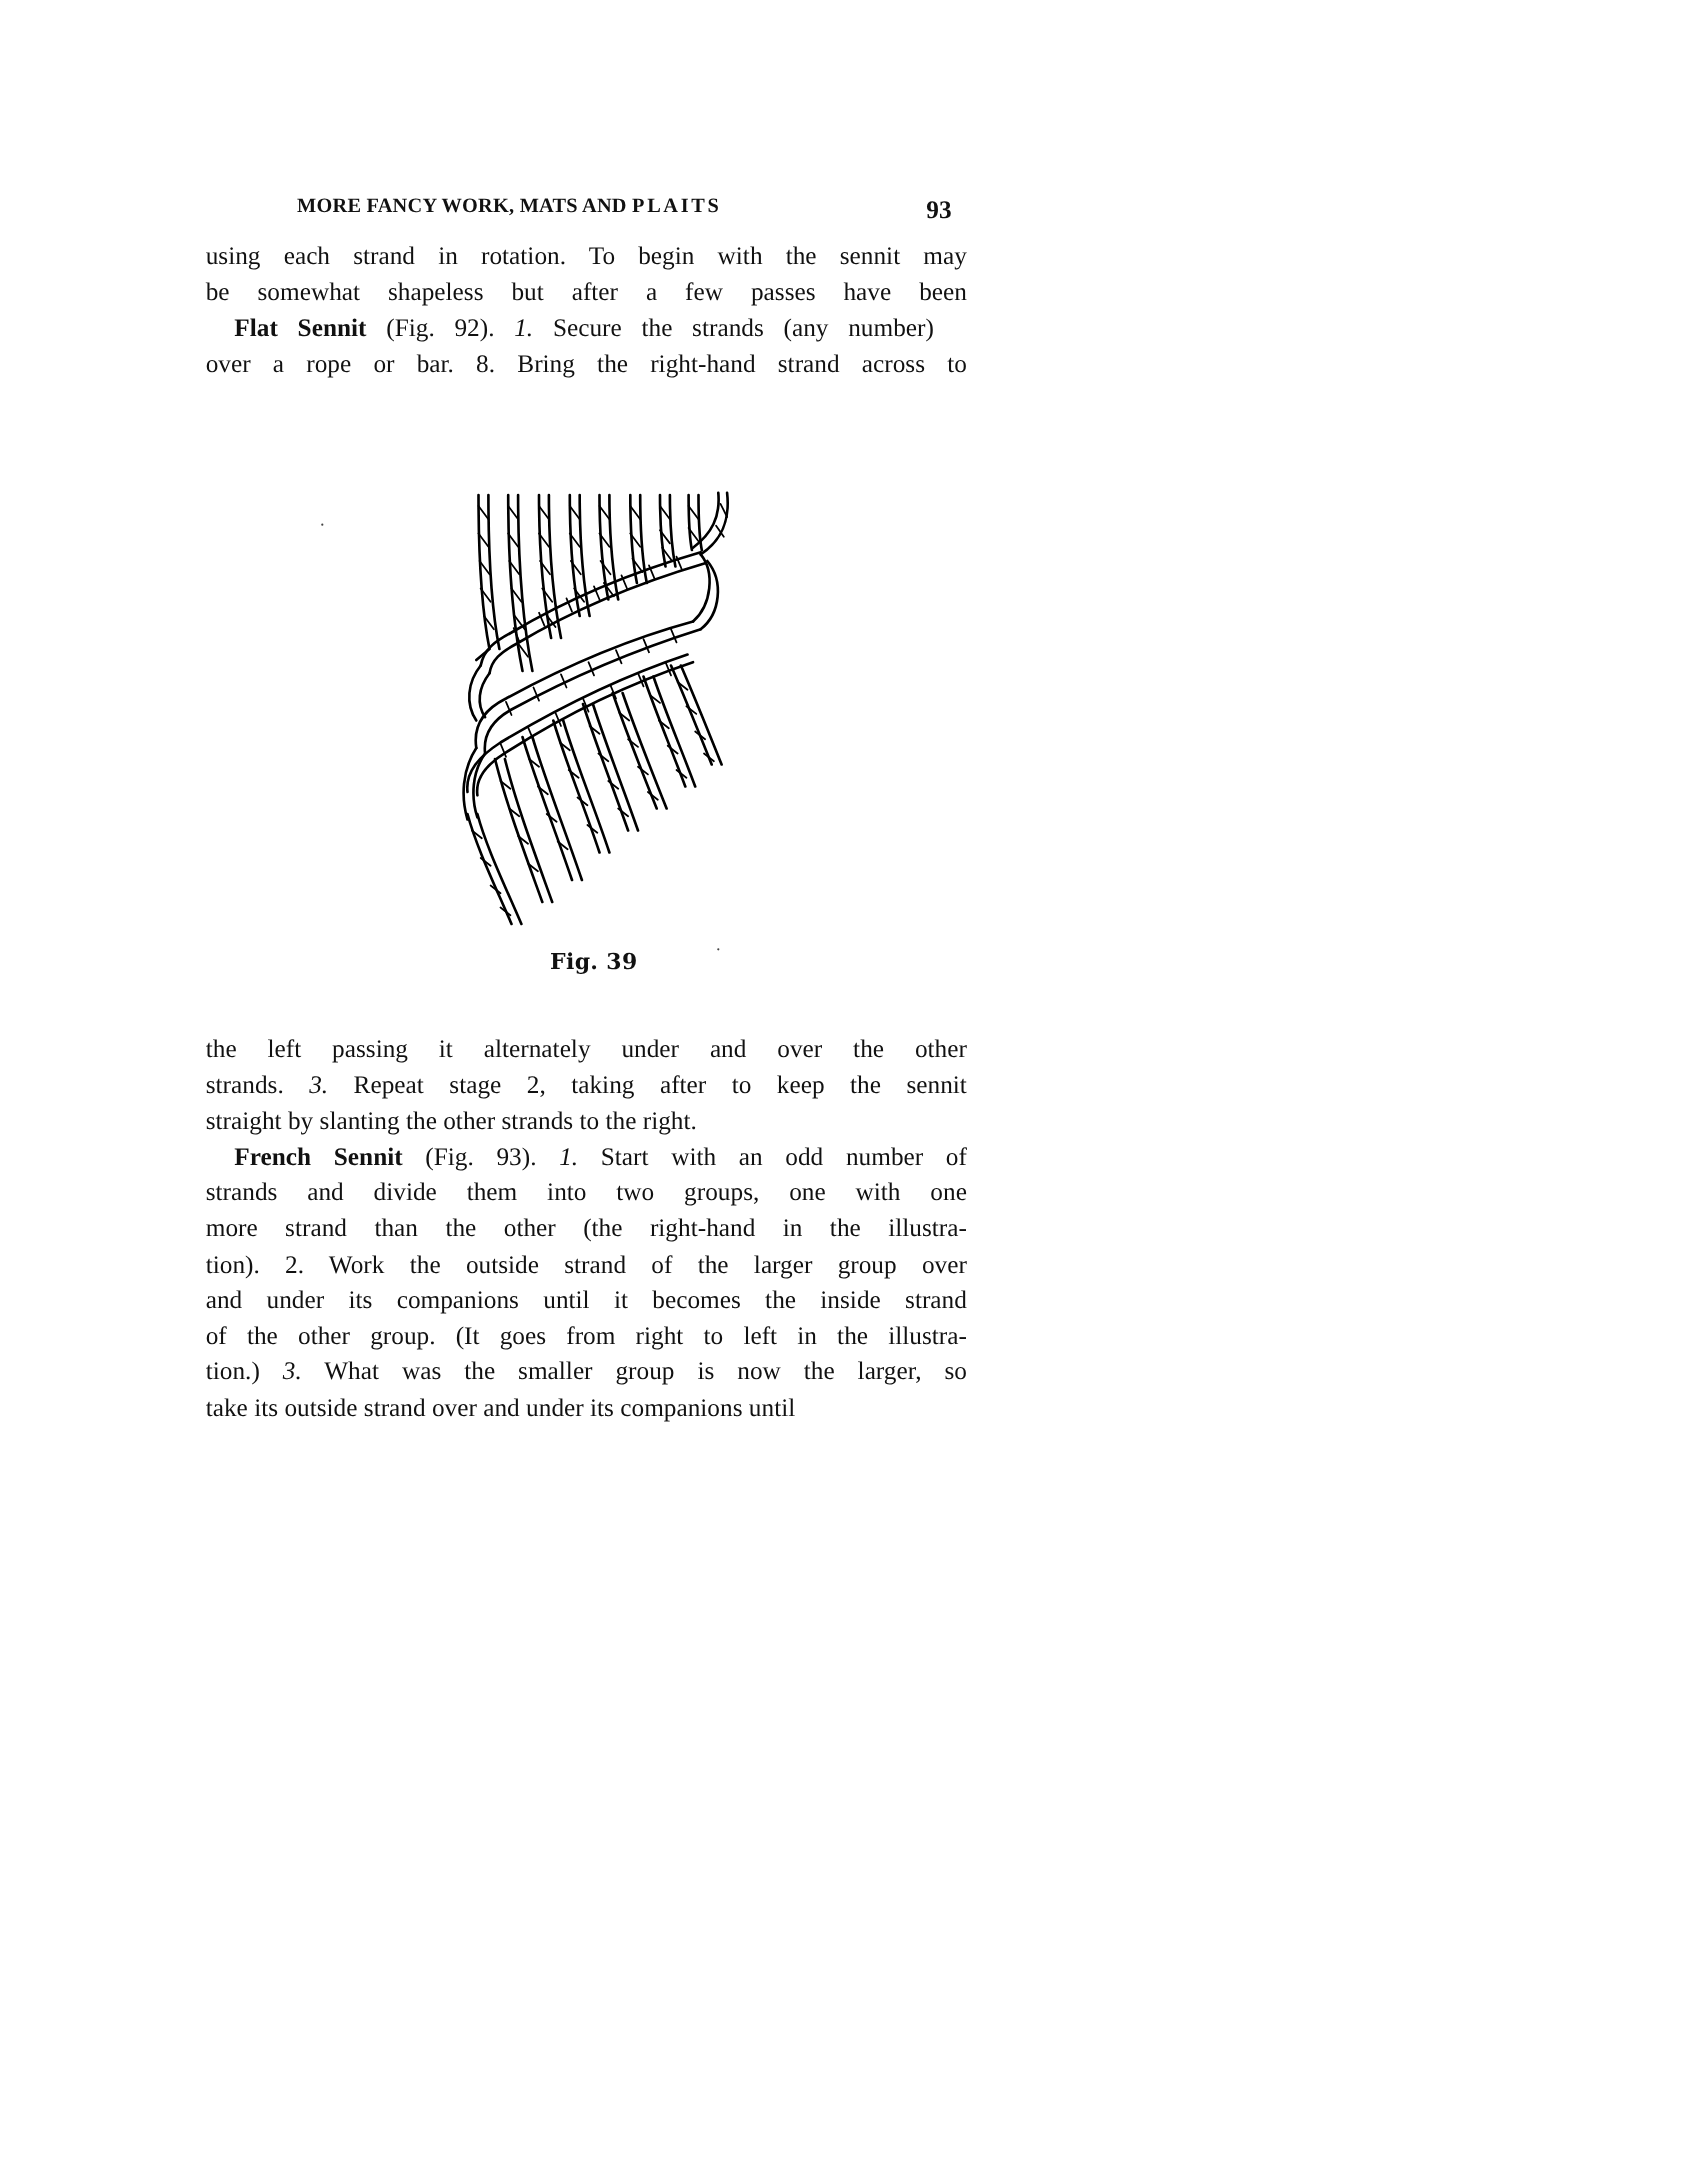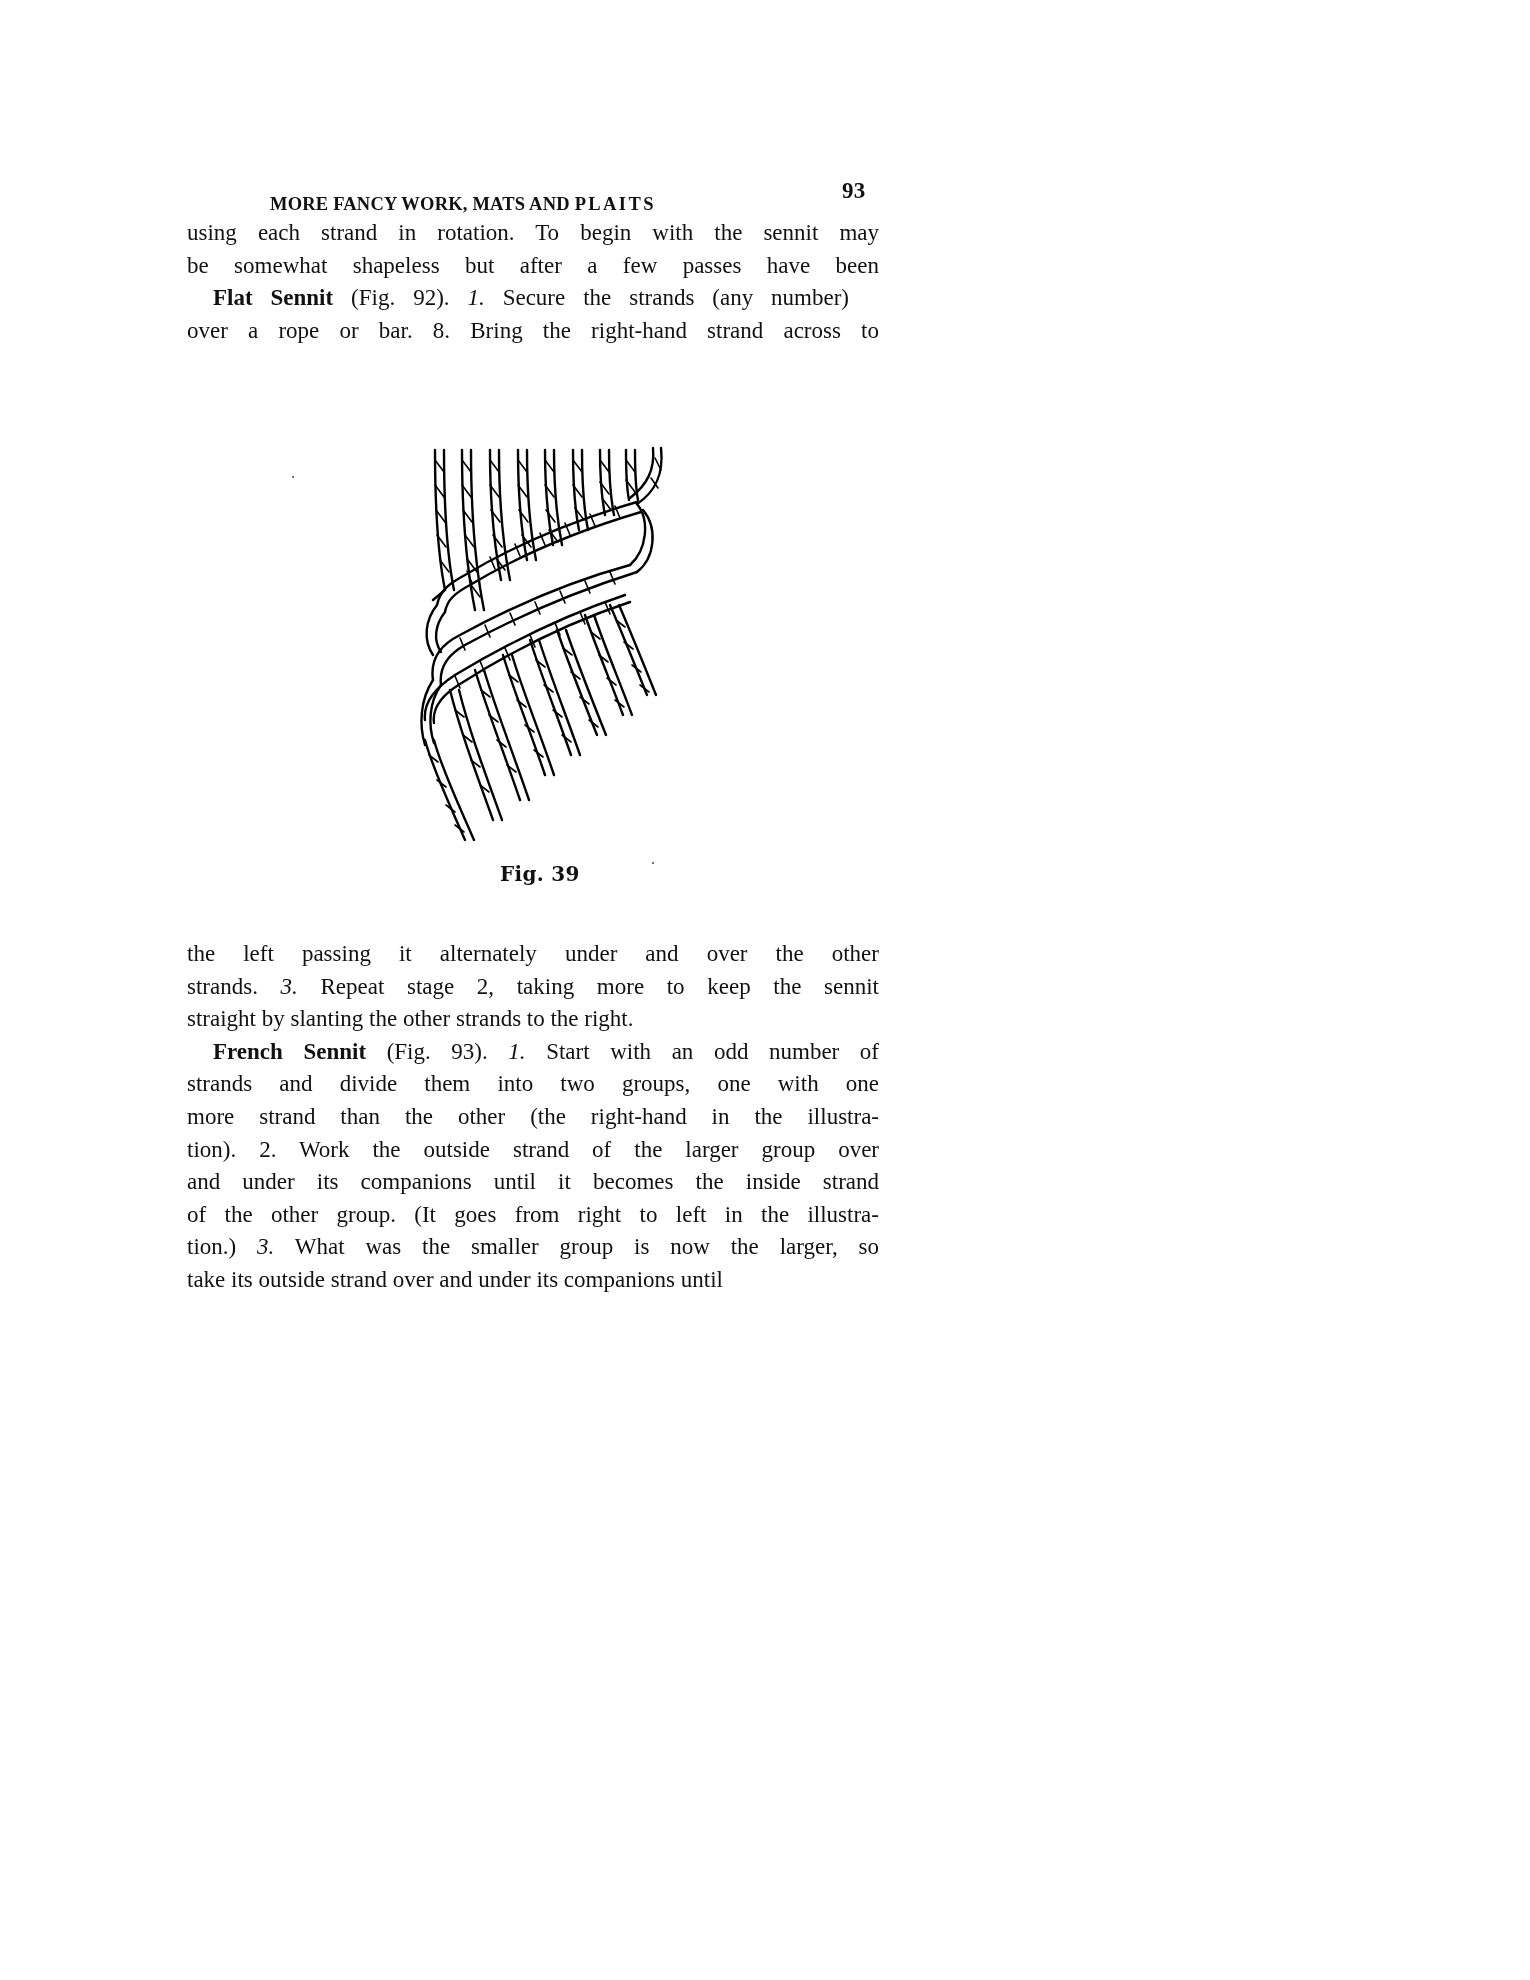--- a/index.html
+++ b/index.html
@@ -21,21 +21,21 @@
       left: 270px;
       width: 600px;
       height: 26px;
       font-size: 18.5px;
       font-weight: bold;
       letter-spacing: 0.2px;
     }
     .running-head .title {
       position: absolute;
       left: 0;
-      top: 16px;
+      top: 0;
       white-space: nowrap;
     }
     .running-head .title .spaced {
       letter-spacing: 2.4px;
     }
     .running-head .page-no {
       position: absolute;
       left: 572px;
       top: 0;
       font-size: 23px;
@@ -218,21 +218,21 @@
 </figure>
 
 <div class="speck" style="left:292px; top:476px;"></div>
 <div class="speck" style="left:652px; top:862px;"></div>
 
 <figcaption class="fig-caption">Fig. 39</figcaption>
 
 <section class="text-block block-2">
   <p>
     <span class="line">the left passing it alternately under and over the other</span>
-    <span class="line"><span>strands. </span><i class="step">3.</i><span> Repeat stage 2, taking more to keep the sennit</span></span>
+    <span class="line"><span>strands. </span><i class="step">3.</i><span> Repeat stage 2, taking after to keep the sennit</span></span>
     <span class="line last">straight by slanting the other strands to the right.</span>
   </p>
   <p>
     <span class="line" style="padding-left:26px; box-sizing:border-box;"><b class="term">French Sennit</b><span> (Fig. 93). </span><i class="step">1.</i><span> Start with an odd number of</span></span>
     <span class="line">strands and divide them into two groups, one with one</span>
     <span class="line">more strand than the other (the right-hand in the illustra-</span>
     <span class="line">tion). 2. Work the outside strand of the larger group over</span>
     <span class="line">and under its companions until it becomes the inside strand</span>
     <span class="line">of the other group. (It goes from right to left in the illustra-</span>
     <span class="line"><span>tion.) </span><i class="step">3.</i><span> What was the smaller group is now the larger, so</span></span>

